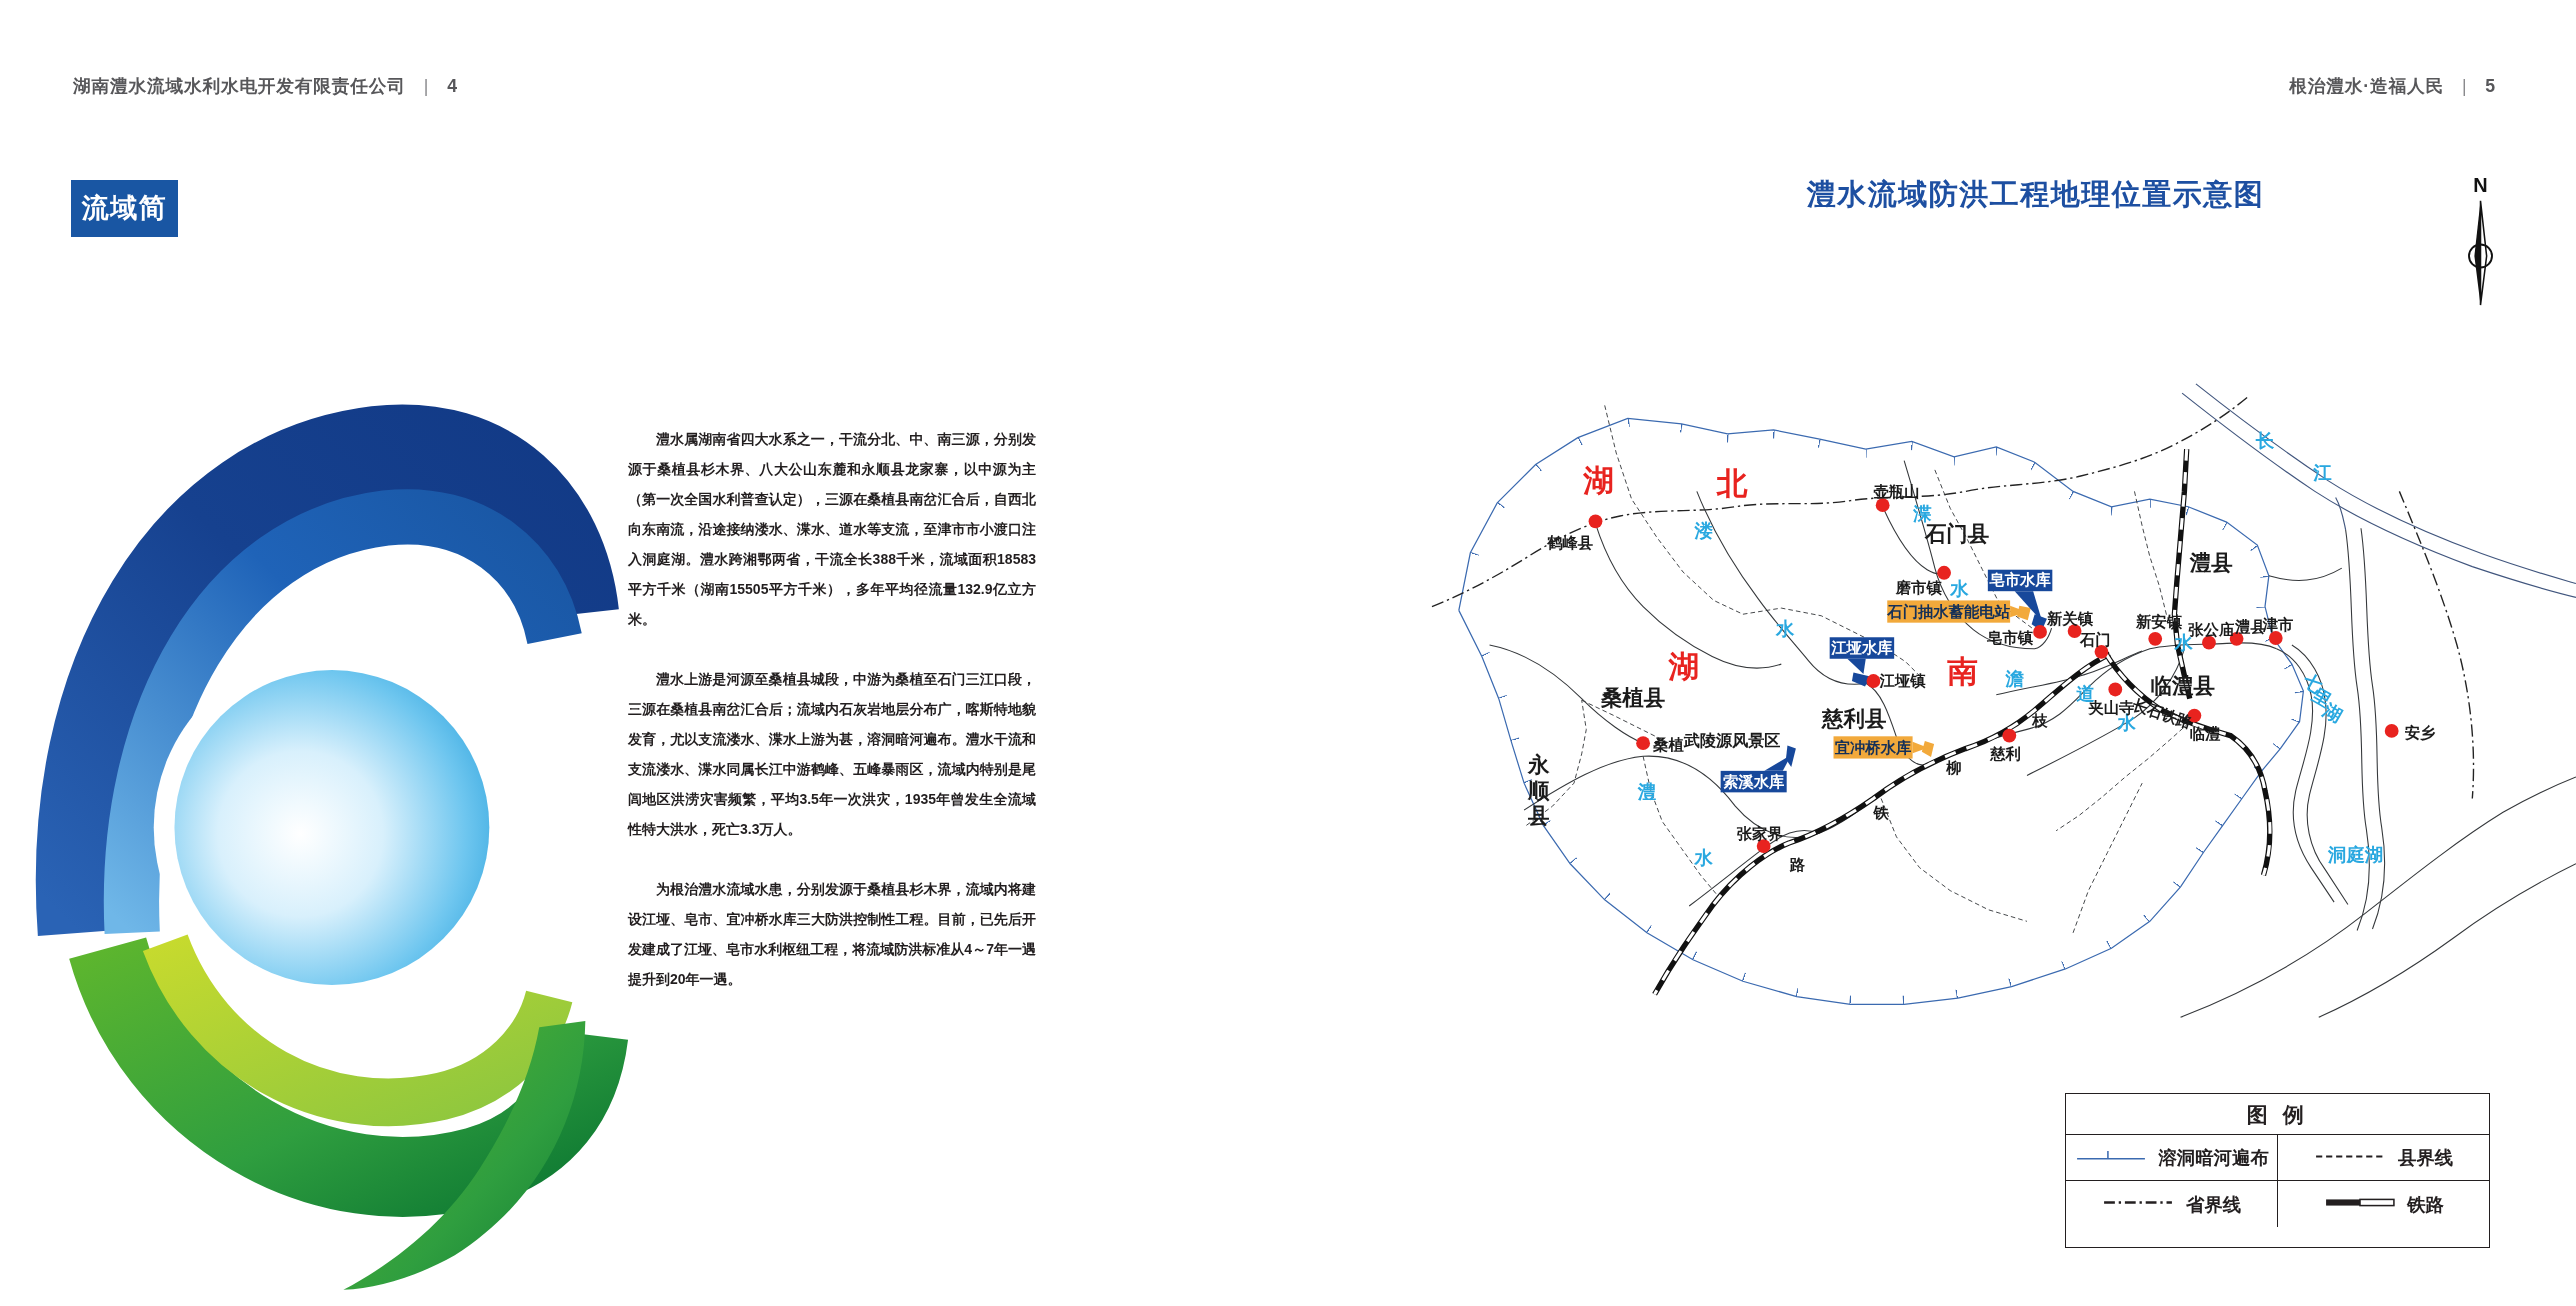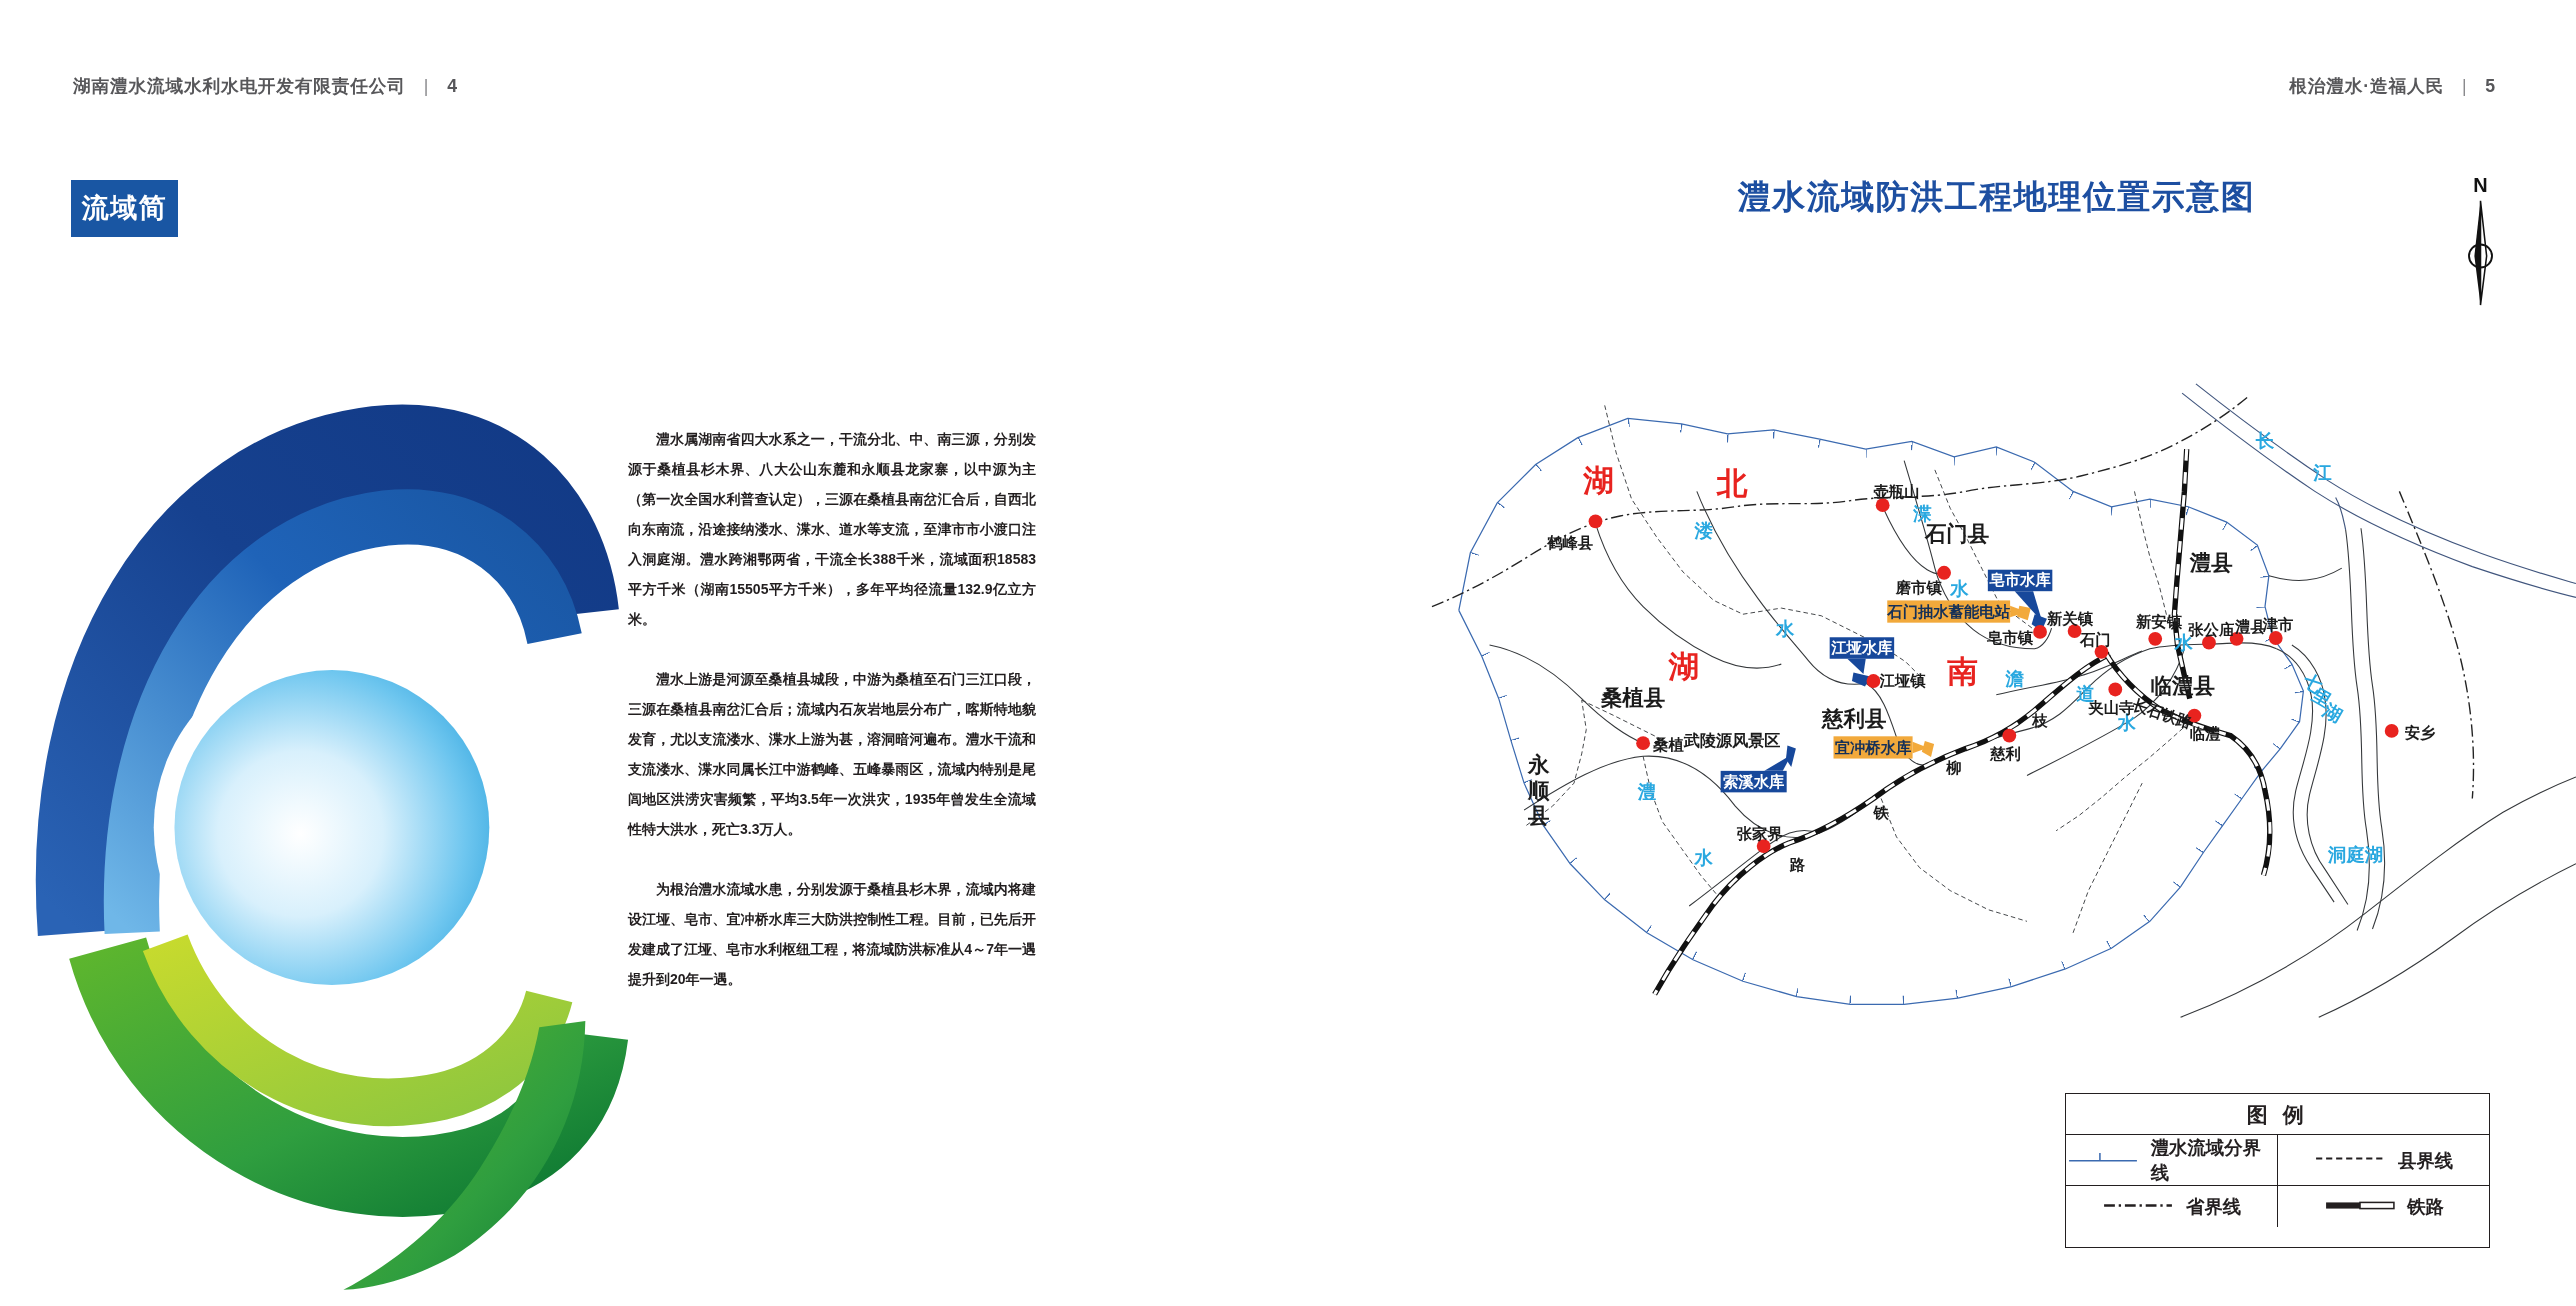--- a/index.html
+++ b/index.html
@@ -29,22 +29,22 @@
   }
   #body-text{
     position:absolute;left:628px;top:424px;width:408px;
     font-size:14px;line-height:30px;font-weight:bold;
     text-align:justify;color:#221e1f;
   }
   #body-text p{margin:0 0 30px 0;text-indent:2em;}
   #logo{position:absolute;left:0;top:399px;}
   
   #map-title{
-    position:absolute;left:1728px;top:175px;width:537px;
-    font-size:33px;font-weight:bold;color:#1d4fa1;
+    position:absolute;left:1767px;top:175px;width:537px;
+    font-size:29px;font-weight:bold;color:#1d4fa1;
     text-align:center;letter-spacing:1.5px;white-space:nowrap;
   }
   #compass{position:absolute;left:2446px;top:170px;}
   #map-svg{position:absolute;left:0;top:0;}
   
   .river{fill:none;stroke:#35383b;stroke-width:1.4;}
   .county-line{fill:none;stroke:#45484b;stroke-width:1.3;stroke-dasharray:6 4;}
   .province-line{fill:none;stroke:#232323;stroke-width:1.8;stroke-dasharray:16 5 3 5;}
   .basin-line{fill:none;stroke:#3b6ab0;stroke-width:1.6;}
   .rail-under{fill:none;stroke:#111;stroke-width:7;}
@@ -321,21 +321,21 @@
 </svg>
 
 <div id="legend">
   <div class="legend-title">图    例</div>
   <div class="legend-grid" id="legend-grid">
       <div class="cell">
         <span class="sym"><svg width="74" height="17" viewBox="0 0 96 22">
             <line x1="4" y1="14" x2="92" y2="14" stroke="#3b6ab0" stroke-width="2"></line>
             <line x1="44" y1="14" x2="44" y2="4" stroke="#3b6ab0" stroke-width="2"></line>
           </svg></span>
-        <span class="lab">澧水流域分界线</span>
+        <span class="lab">溶洞暗河遍布</span>
       </div>
       <div class="cell">
         <span class="sym"><svg width="74" height="17" viewBox="0 0 96 22">
             <line x1="4" y1="11" x2="92" y2="11" stroke="#231f20" stroke-width="2.5" stroke-dasharray="8 5"></line>
           </svg></span>
         <span class="lab">县界线</span>
       </div>
       <div class="cell">
         <span class="sym"><svg width="74" height="17" viewBox="0 0 96 22">
             <line x1="4" y1="11" x2="92" y2="11" stroke="#231f20" stroke-width="3" stroke-dasharray="14 5 3 5"></line>

